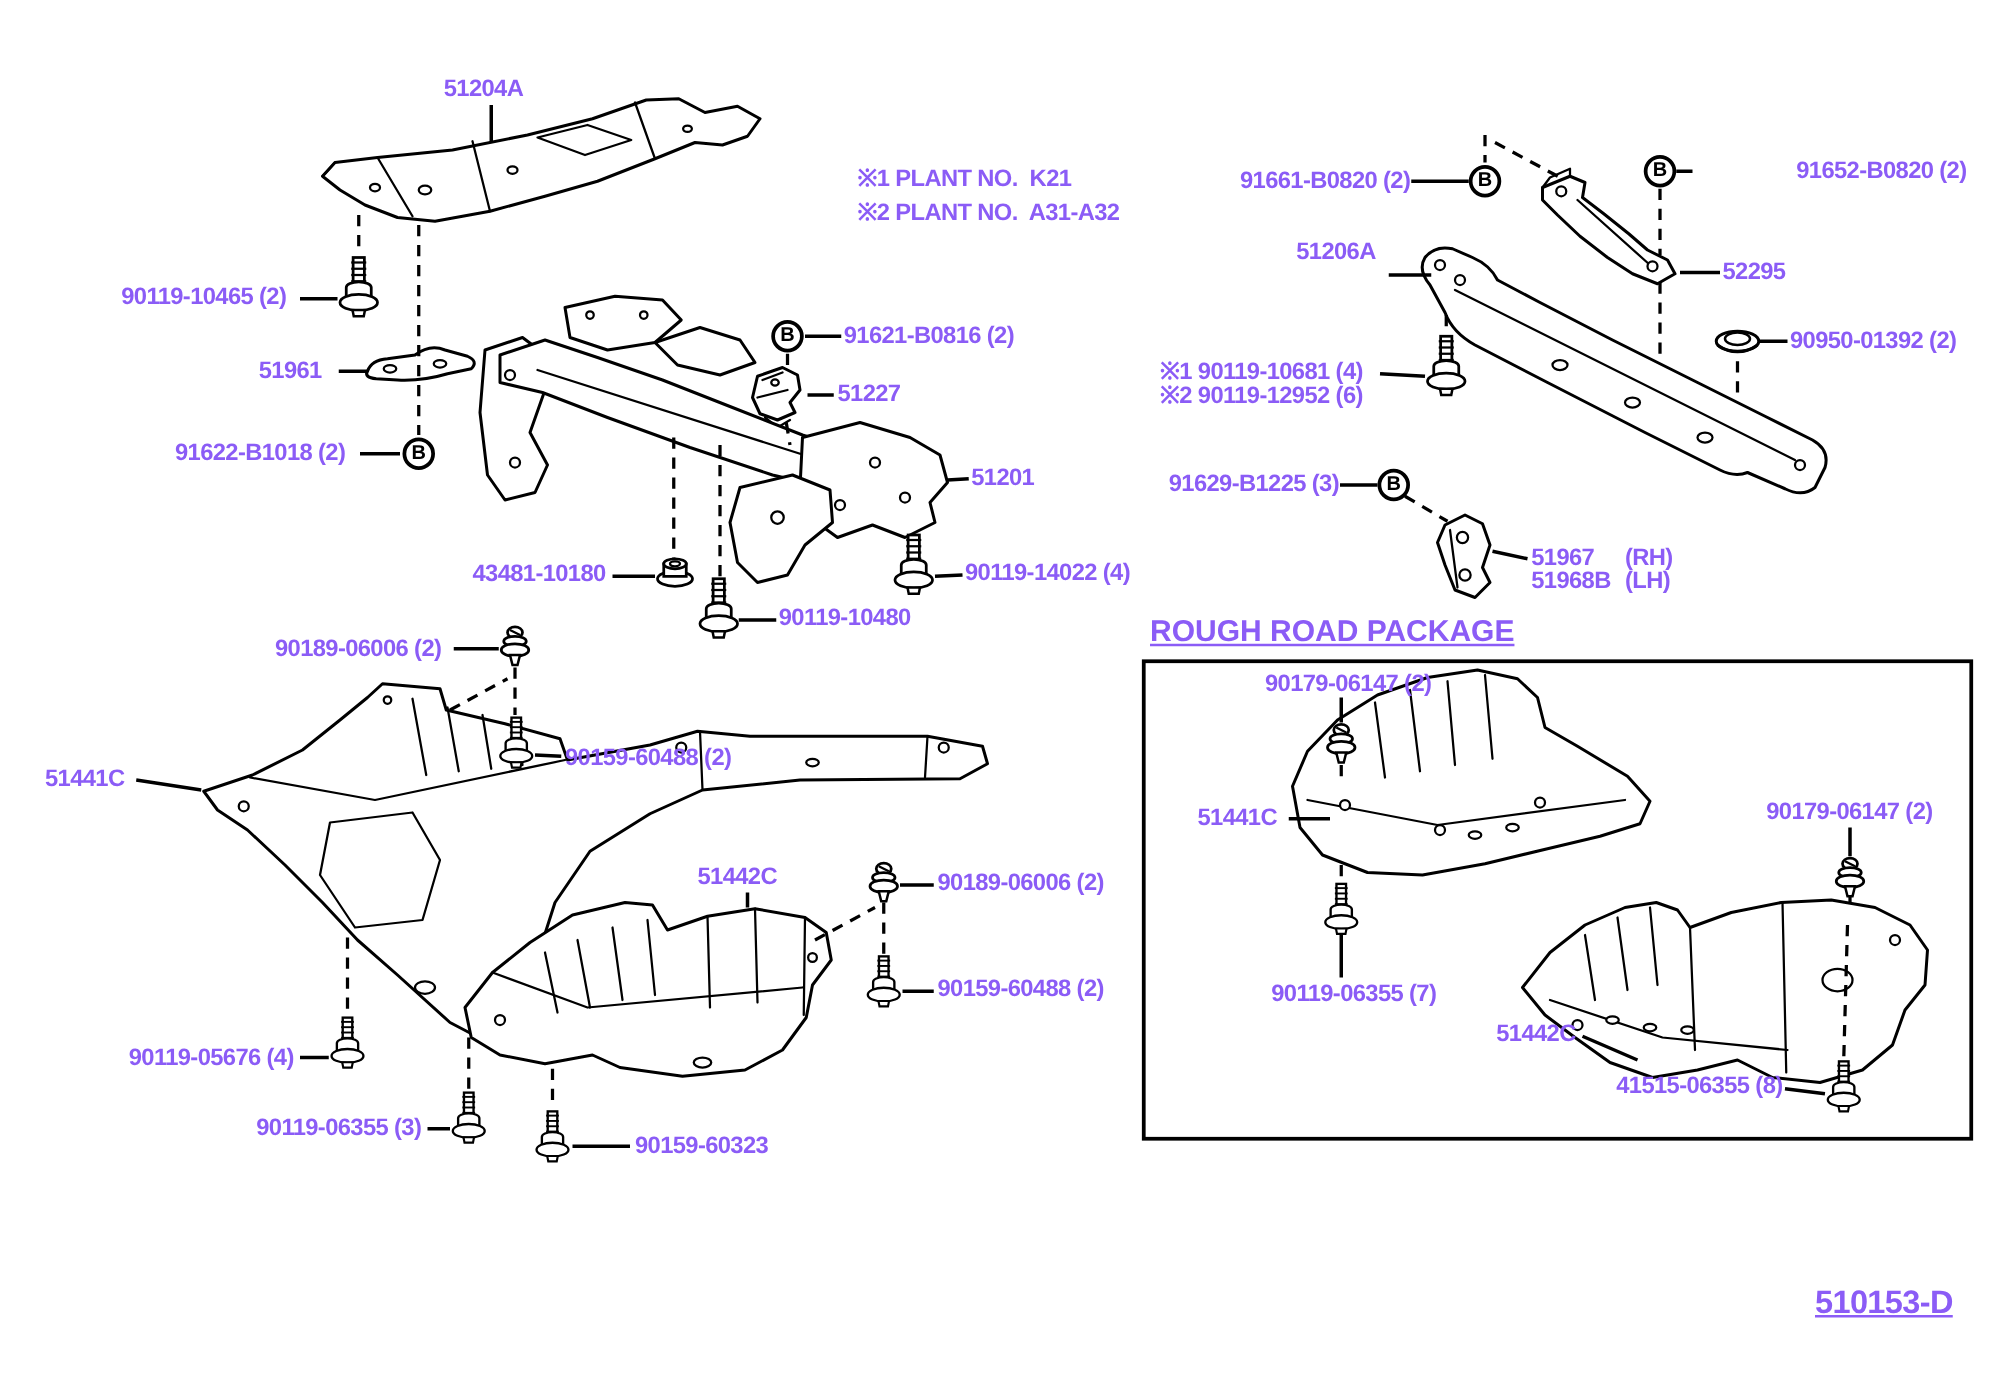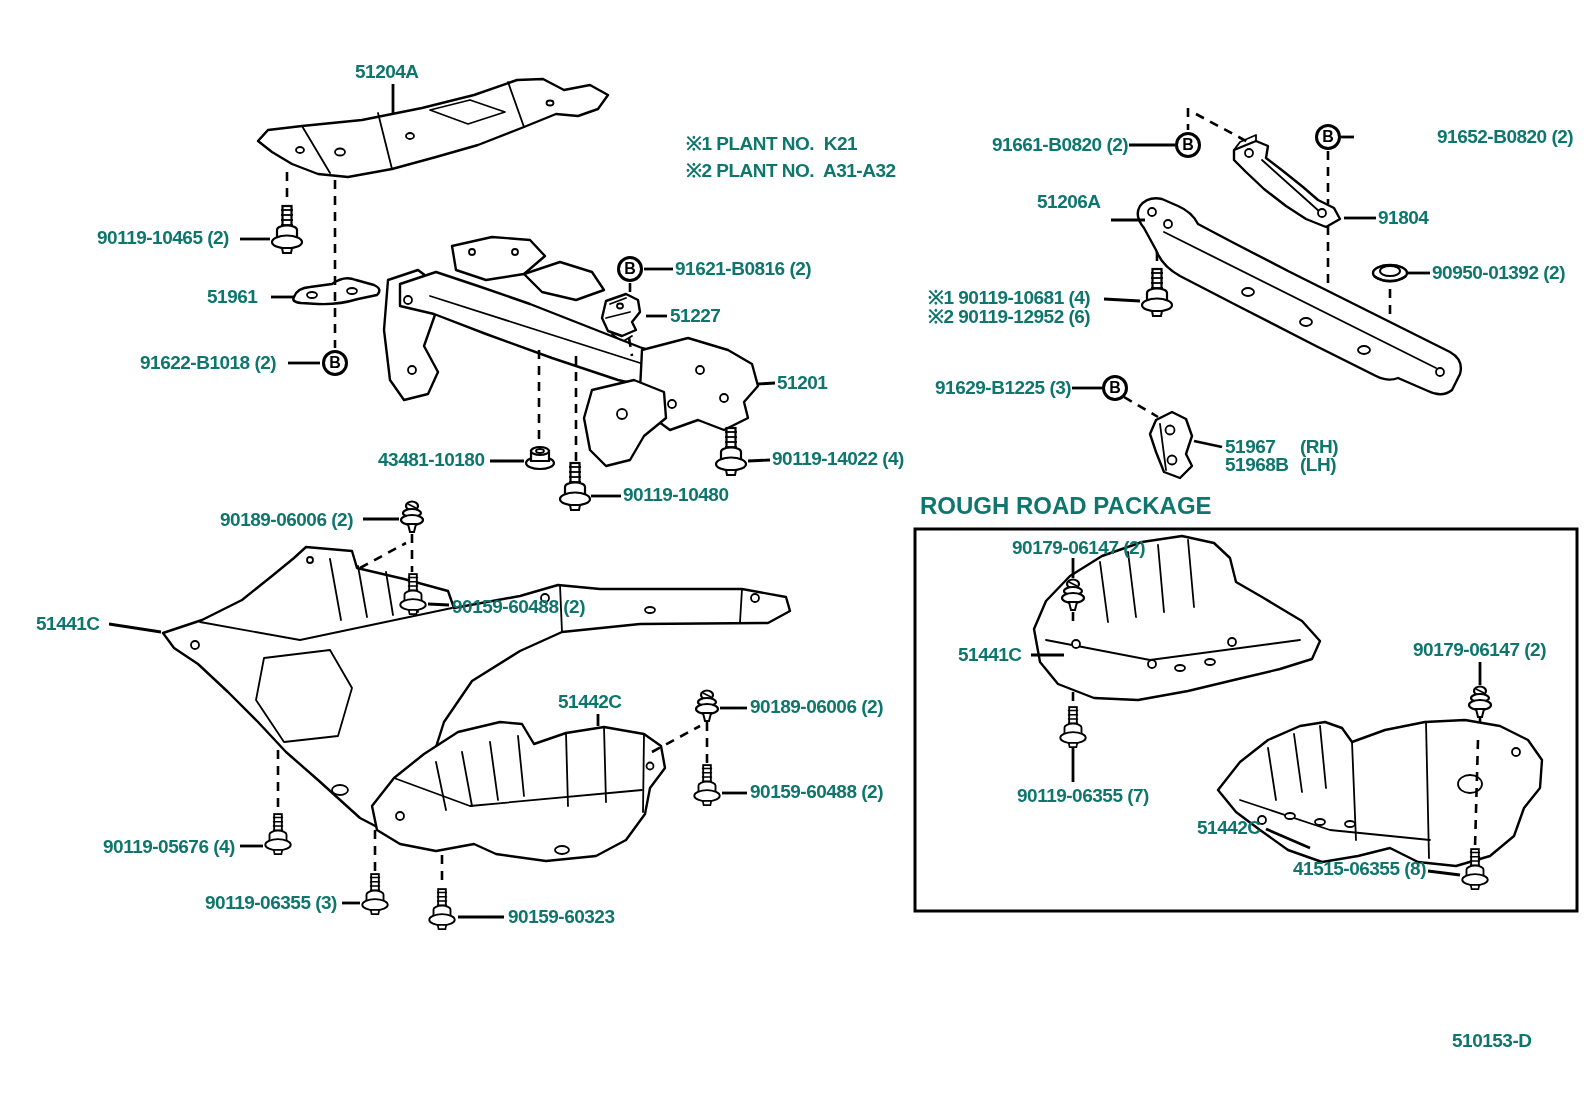--- a/index.html
+++ b/index.html
@@ -1,22 +1,22 @@
 <!DOCTYPE html>
 <html><head>
 <meta charset="utf-8">
 <style>
   html,body{margin:0;padding:0;background:#fff;}
   .stage{position:relative;width:1592px;height:1099px;background:#fff;overflow:hidden;
          font-family:"Liberation Sans",sans-serif;}
   svg.art{position:absolute;left:0;top:0;}
   .label{position:absolute;font-weight:bold;font-size:19px;line-height:20px;
-         letter-spacing:-0.5px;color:#0f766e;white-space:pre;}
-  .label.big{font-size:24px;letter-spacing:0;}
-  .label.code{font-size:19px;}
+         letter-spacing:-0.5px;color:#8b5cf6;white-space:pre;}
+  .label.big{font-size:24px;letter-spacing:0;text-decoration:underline;}
+  .label.code{font-size:26px;text-decoration:underline;}
   .bcirc{position:absolute;width:26px;height:26px;border:3px solid #000;border-radius:50%;
          background:#fff;display:flex;align-items:center;justify-content:center;
          font-weight:bold;font-size:16px;color:#000;box-sizing:border-box;}
 </style>
 </head>
 <body>
 
 <div class="stage">
 
 <svg class="art" width="1592" height="1099" viewBox="0 0 1592 1099">
@@ -294,21 +294,21 @@
 <div class="label" style="left:558px;top:692px">51442C</div>
 <div class="label" style="left:750px;top:697px">90189-06006 (2)</div>
 <div class="label" style="left:750px;top:782px">90159-60488 (2)</div>
 <div class="label" style="left:103px;top:837px">90119-05676 (4)</div>
 <div class="label" style="left:205px;top:893px">90119-06355 (3)</div>
 <div class="label" style="left:508px;top:907px">90159-60323</div>
 
 <div class="label" style="left:992px;top:135px">91661-B0820 (2)</div>
 <div class="label" style="left:1437px;top:127px">91652-B0820 (2)</div>
 <div class="label" style="left:1037px;top:192px">51206A</div>
-<div class="label" style="left:1378px;top:208px">91804</div>
+<div class="label" style="left:1378px;top:208px">52295</div>
 <div class="label" style="left:1432px;top:263px">90950-01392 (2)</div>
 <div class="label" style="left:928px;top:288px">※1 90119-10681 (4)</div>
 <div class="label" style="left:928px;top:307px">※2 90119-12952 (6)</div>
 <div class="label" style="left:935px;top:378px">91629-B1225 (3)</div>
 <div class="label" style="left:1225px;top:437px">51967</div>
 <div class="label" style="left:1300px;top:437px">(RH)</div>
 <div class="label" style="left:1225px;top:455px">51968B</div>
 <div class="label" style="left:1300px;top:455px">(LH)</div>
 
 <div class="label big" style="left:920px;top:496px">ROUGH ROAD PACKAGE</div>

